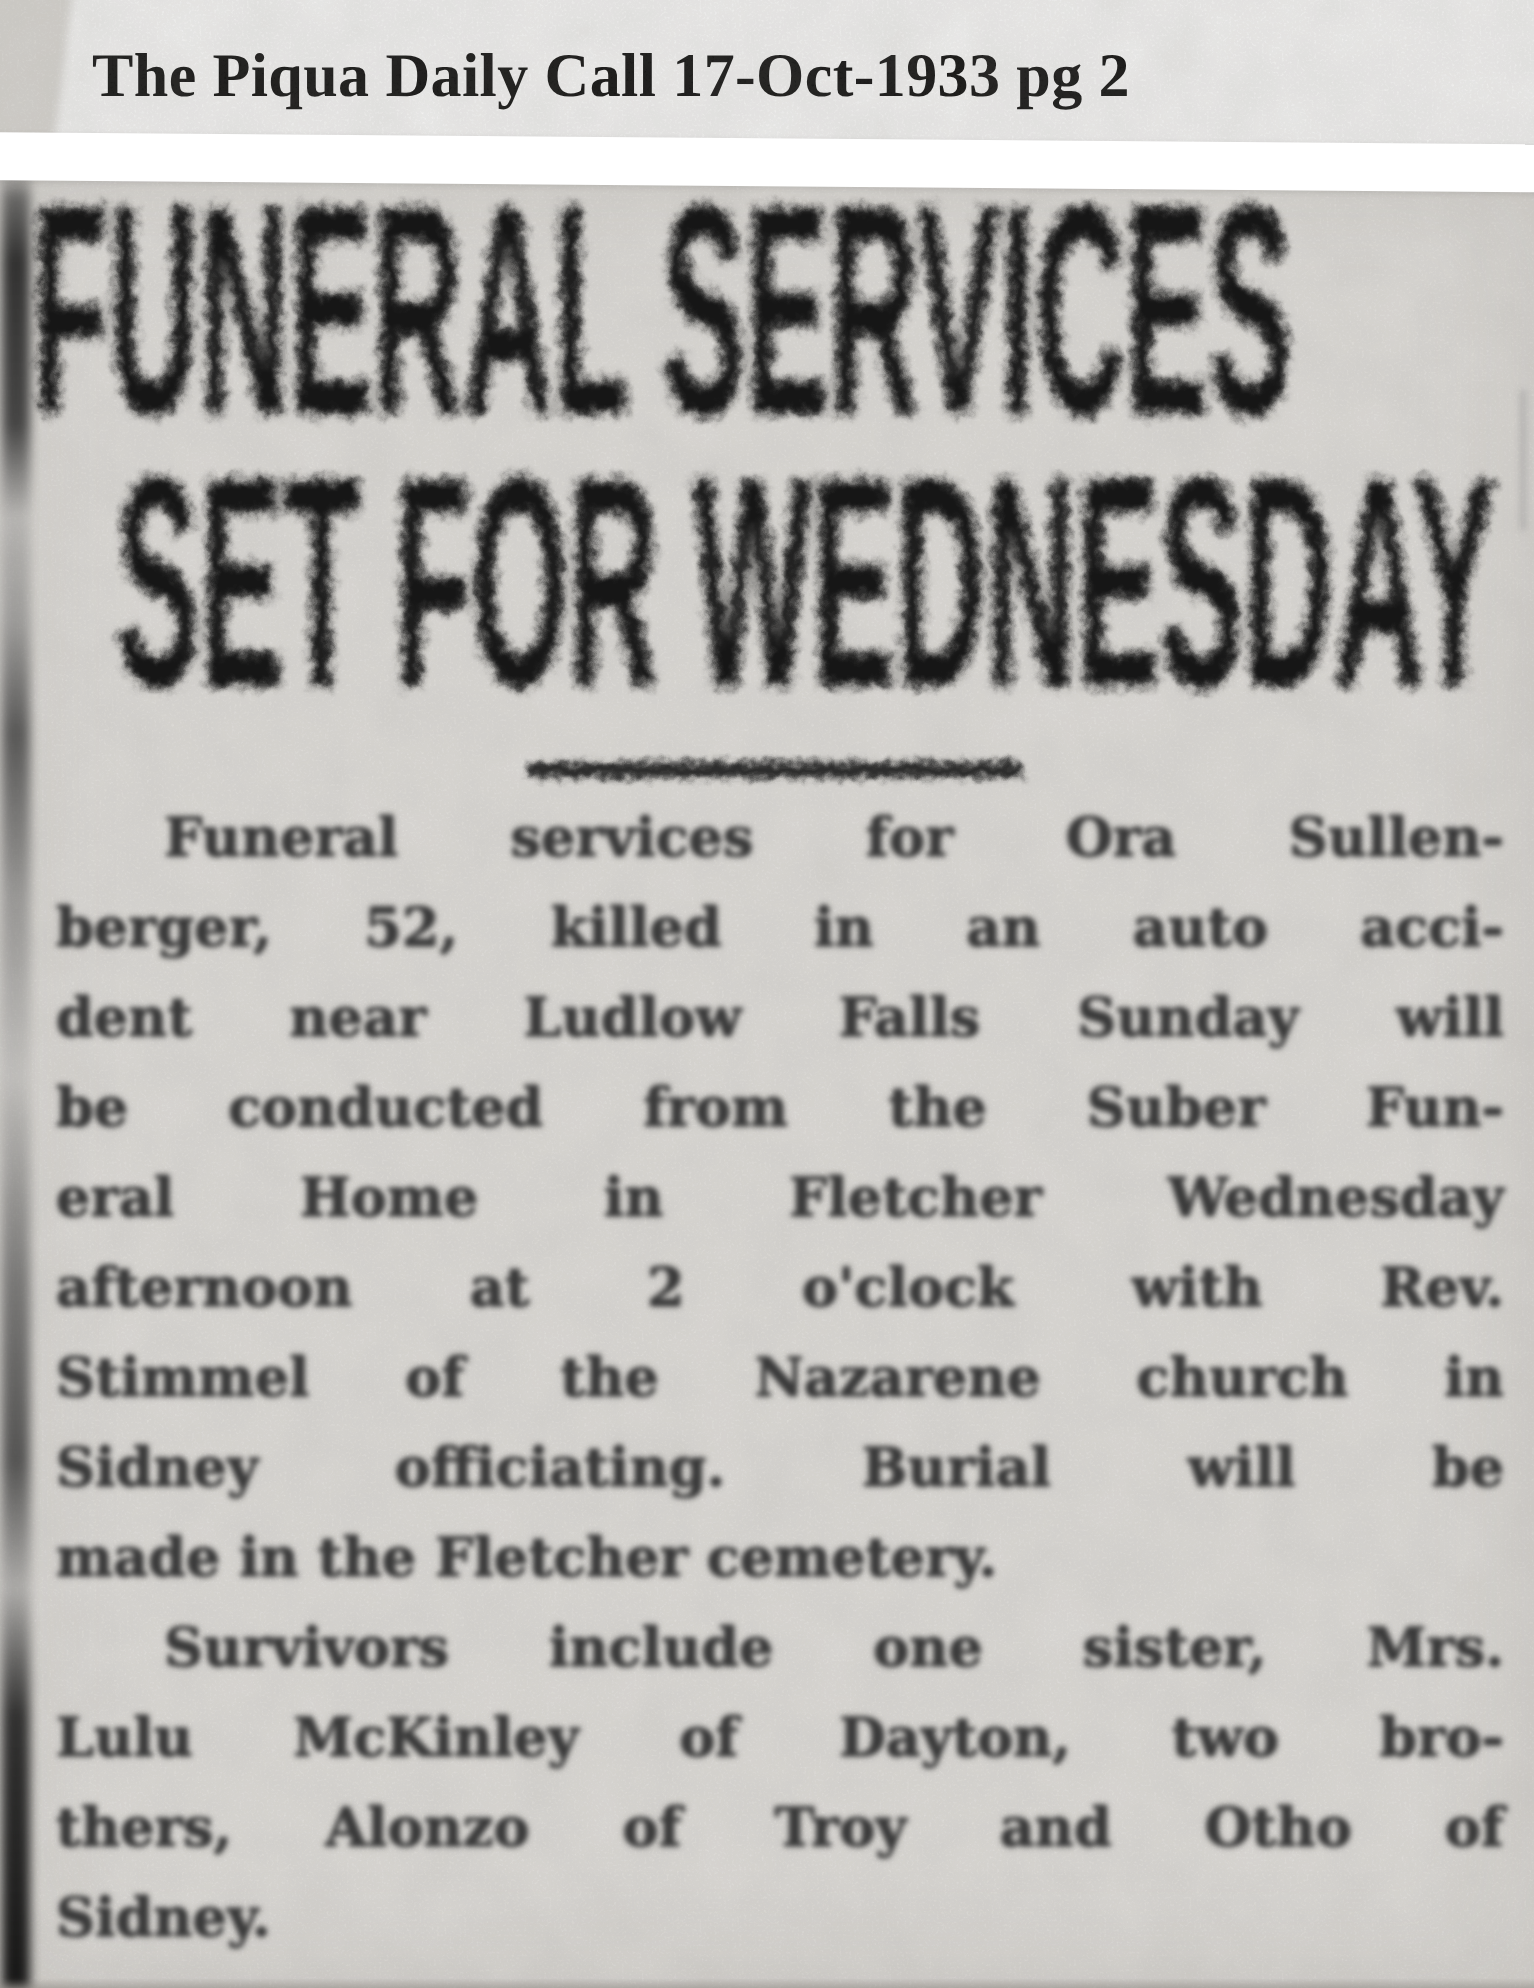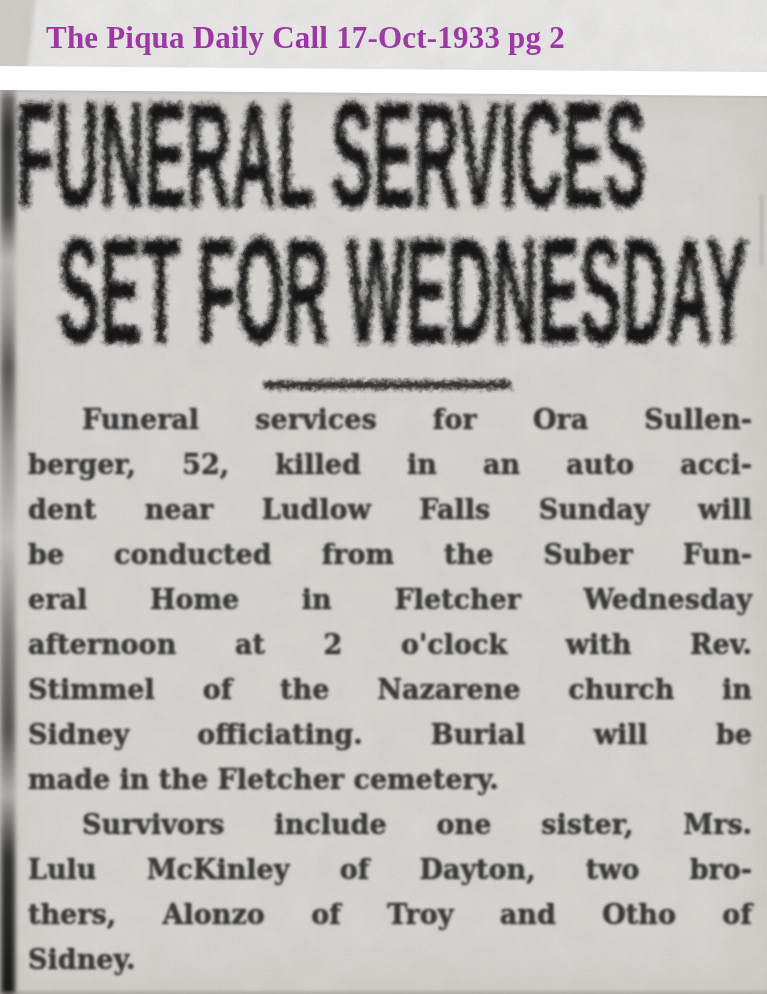--- a/index.html
+++ b/index.html
@@ -3,21 +3,21 @@
 <meta charset="utf-8">
 <style>
   html,body{margin:0;padding:0;background:#ffffff;}
   body{width:767px;height:994px;position:relative;overflow:hidden;
        font-family:"Liberation Serif", serif;}
 
   
   .caption{
     position:absolute;left:46px;top:20px;width:660px;
     font-family:"Liberation Serif", serif;
-    font-weight:bold;font-size:31px;letter-spacing:.2px;color:#a21caf;
+    font-weight:bold;font-size:31px;letter-spacing:.2px;color:#000000;
     white-space:nowrap;
   }
   .corner-sliver{
     position:absolute;left:-18px;top:-8px;width:50px;height:78px;
     background:#dedcd8;transform:rotate(7deg);filter:blur(2px);
   }
 
   
   .clipping{
     position:absolute;left:0;top:85px;width:767px;height:909px;

